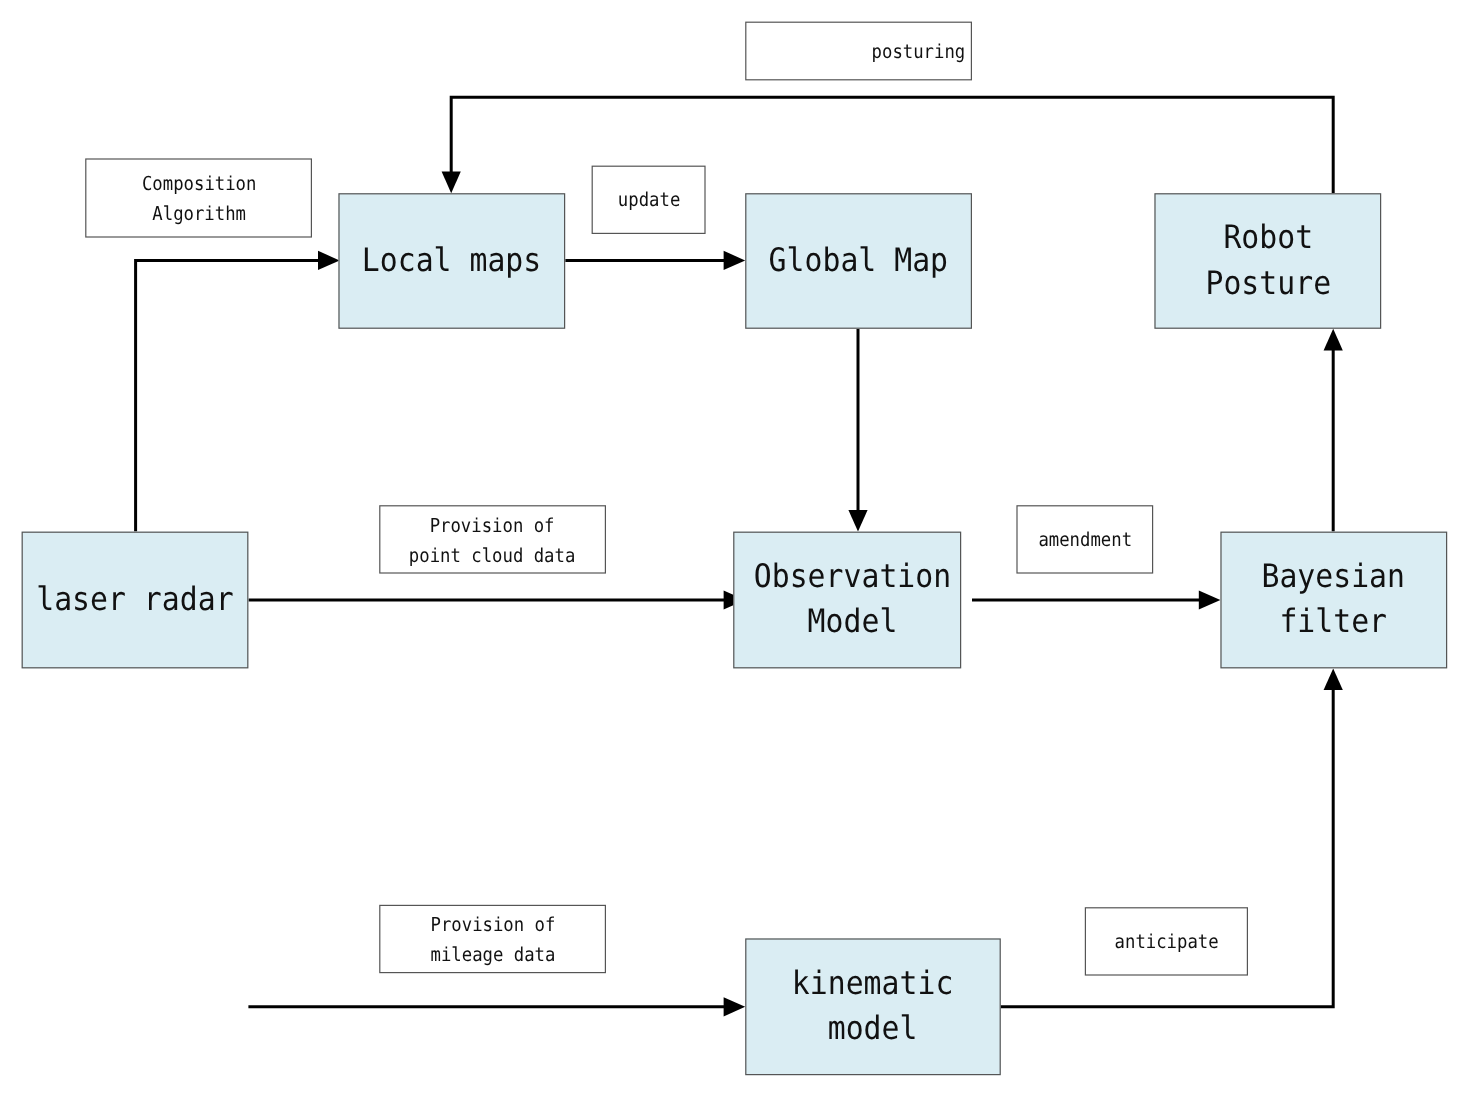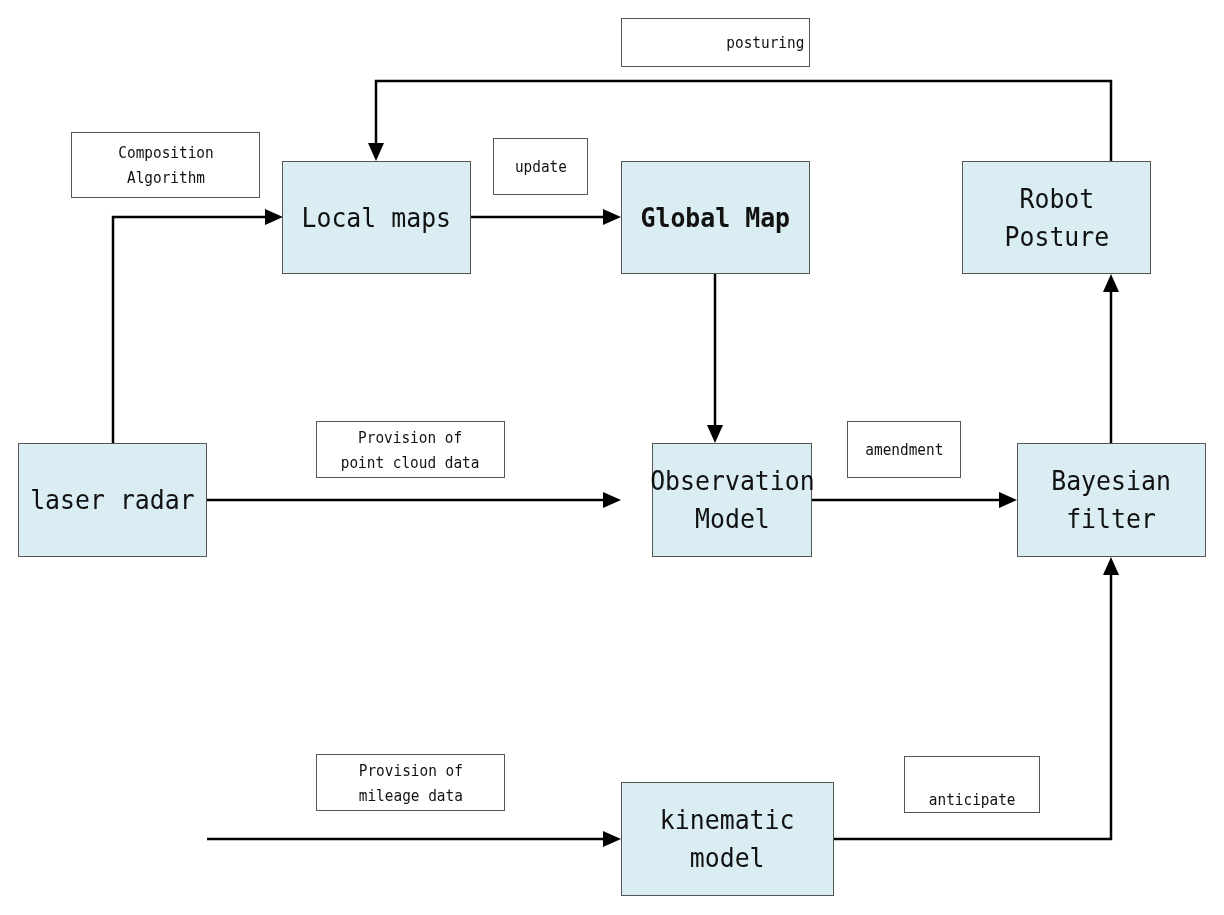--- a/index.html
+++ b/index.html
@@ -71,31 +71,31 @@
     <path d="M1111 443 L1111 287"></path>
     <polygon points="1111,274 1103,292 1119,292"></polygon>
 
     <path d="M1111 161 L1111 81 L376 81 L376 148"></path>
     <polygon points="376,161 368,143 384,143"></polygon>
   </svg>
 
   <div class="node" style="left:282px;top:161px;width:189px;height:113px;transform:none;">
     <span>Local maps</span>
   </div>
-  <div class="node" style="left:621px;top:161px;width:189px;height:113px;transform:none;font-weight:bold;">
+  <div class="node" style="left:621px;top:161px;width:189px;height:113px;transform:none;">
     <span>Global Map</span>
   </div>
   <div class="node" style="left:962px;top:161px;width:189px;height:113px;transform:none;">
     <span>Robot
 Posture</span>
   </div>
   <div class="node" style="left:18px;top:443px;width:189px;height:114px;transform:none;">
     <span>laser radar</span>
   </div>
-  <div class="node" style="left:652px;top:443px;width:160px;height:114px;transform:none;">
+  <div class="node" style="left:611px;top:443px;width:190px;height:114px;transform:none;justify-content:flex-end;">
     <span>Observation
 Model</span>
   </div>
   <div class="node" style="left:1017px;top:443px;width:189px;height:114px;transform:none;">
     <span>Bayesian
 filter</span>
   </div>
   <div class="node" style="left:621px;top:782px;width:213px;height:114px;transform:none;">
     <span>kinematic
 model</span>
@@ -115,17 +115,17 @@
     <span>Provision of
 point cloud data</span>
   </div>
   <div class="label" style="left:847px;top:421px;width:114px;height:57px;">
     <span>amendment</span>
   </div>
   <div class="label" style="left:316px;top:754px;width:189px;height:57px;">
     <span>Provision of
 mileage data</span>
   </div>
-  <div class="label" style="left:904px;top:756px;width:136px;height:57px;align-items:flex-end;">
+  <div class="label" style="left:904px;top:756px;width:136px;height:57px;">
     <span>anticipate</span>
   </div>
 
 </div>
 
 </body></html>

